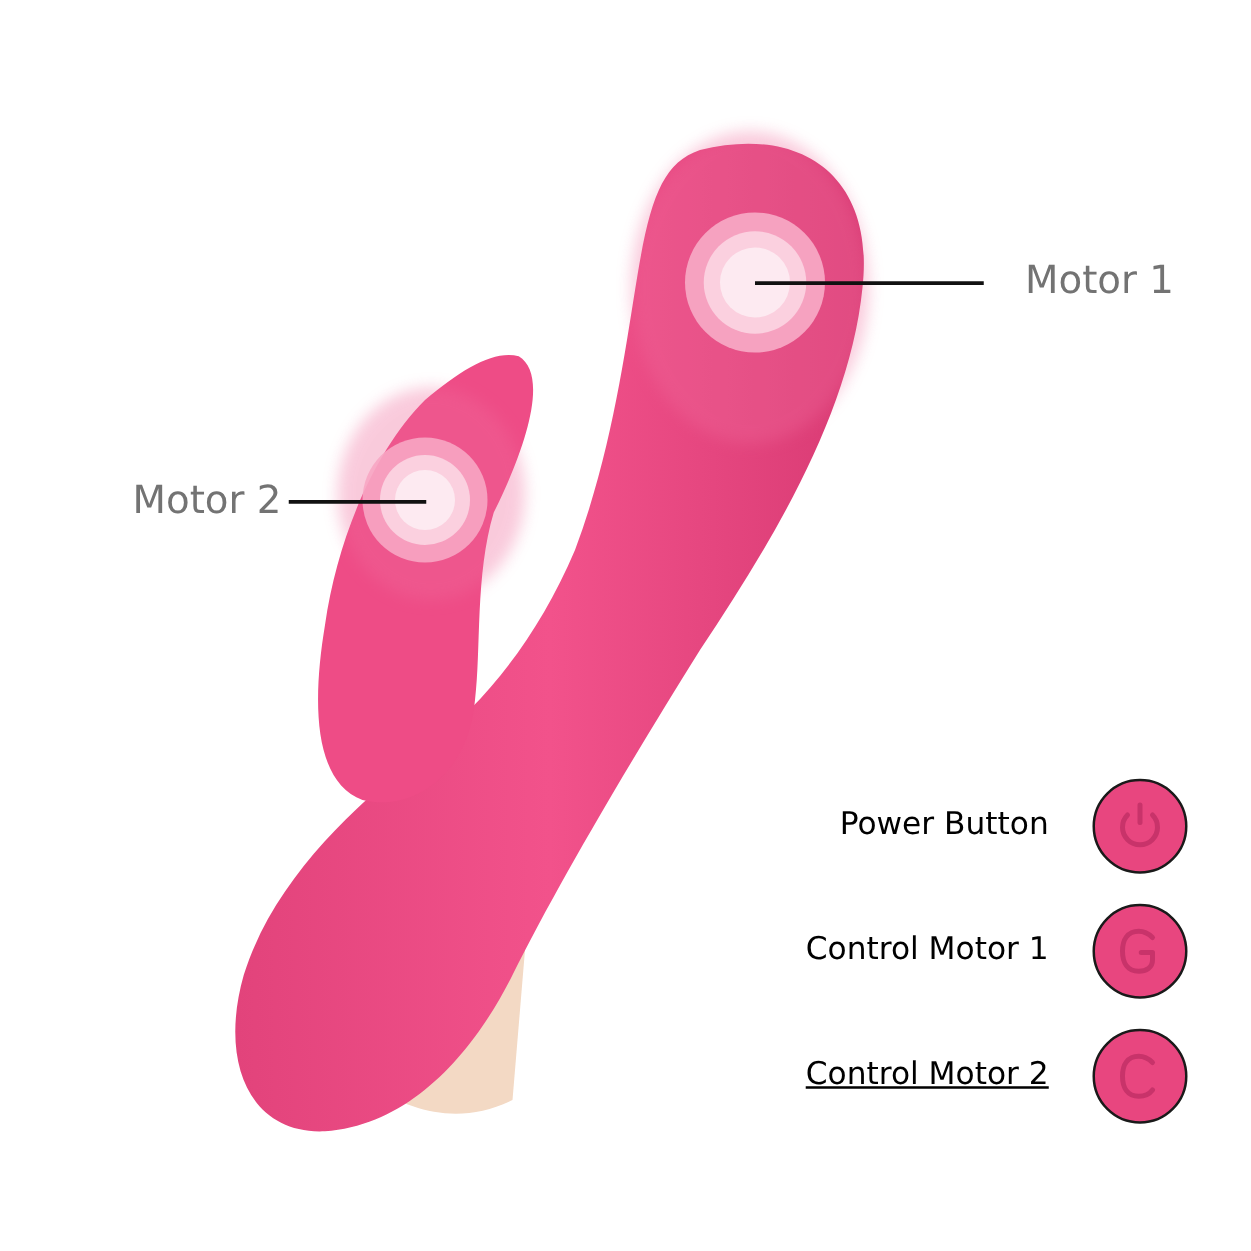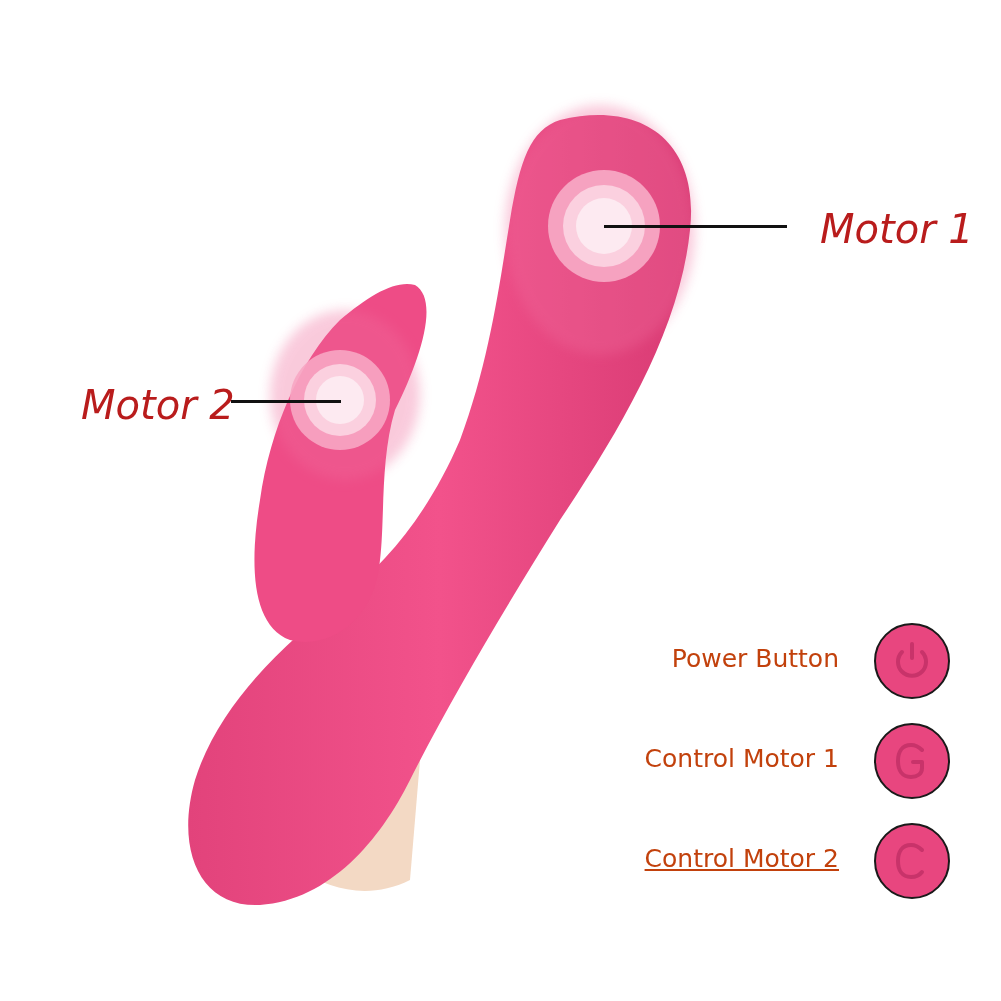--- a/index.html
+++ b/index.html
@@ -1,20 +1,20 @@
 <!DOCTYPE html>
 <html><head>
 <meta charset="utf-8">
 <style>
   html,body{margin:0;padding:0;background:#ffffff;}
   body{width:1001px;height:1001px;position:relative;overflow:hidden;font-family:"DejaVu Sans","Liberation Sans",sans-serif;}
   .device{position:absolute;left:0;top:0;width:1001px;height:1001px;}
-  .label{position:absolute;color:#b91c1c;font-size:40px;white-space:nowrap;line-height:1;font-style:italic;}
+  .label{position:absolute;color:#737373;font-size:31px;white-space:nowrap;line-height:1;}
   .leader{position:absolute;height:3px;background:#111;}
-  .btn-label{position:absolute;right:162px;color:#c2410c;font-size:25px;white-space:nowrap;line-height:1;text-align:right;}
+  .btn-label{position:absolute;right:162px;color:#000000;font-size:25px;white-space:nowrap;line-height:1;text-align:right;}
   .btn{position:absolute;left:874px;width:76px;height:76px;border-radius:50%;background:#e8467f;border:2px solid #1a1a1a;box-sizing:border-box;display:flex;align-items:center;justify-content:center;}
   .btn svg{width:50px;height:50px;}
 </style>
 </head>
 <body>
 
 <svg class="device" viewBox="0 0 1001 1001" xmlns="http://www.w3.org/2000/svg">
   <defs>
     <filter id="soft" x="-20%" y="-20%" width="140%" height="140%">
       <feGaussianBlur stdDeviation="6"></feGaussianBlur>
@@ -45,21 +45,21 @@
     <circle cx="340" cy="400" r="50" fill="#f7a6c3" opacity="0.9"></circle>
     <circle cx="340" cy="400" r="36" fill="#fbd0df"></circle>
     <circle cx="340" cy="400" r="24" fill="#fdeaf1"></circle>
   </g>
 </svg>
 
 <div class="leader" style="left:604px;top:225px;width:183px;"></div>
 <div class="label" style="left:820px;top:209px;">Motor 1</div>
 
 <div class="leader" style="left:231px;top:400px;width:110px;"></div>
-<div class="label" style="left:81px;top:385px;">Motor 2</div>
+<div class="label" style="left:106px;top:385px;">Motor 2</div>
 
 <div class="btn-label" style="top:646px;">Power Button</div>
 <div class="btn" style="top:623px;">
   <svg viewBox="0 0 50 50">
     <path d="M15 16 A14 14 0 1 0 35 16" fill="none" stroke="#c8336a" stroke-width="4" stroke-linecap="round"></path>
     <line x1="25" y1="8" x2="25" y2="22" stroke="#c8336a" stroke-width="4" stroke-linecap="round"></line>
   </svg>
 </div>
 
 <div class="btn-label" style="top:746px;">Control Motor 1</div>

